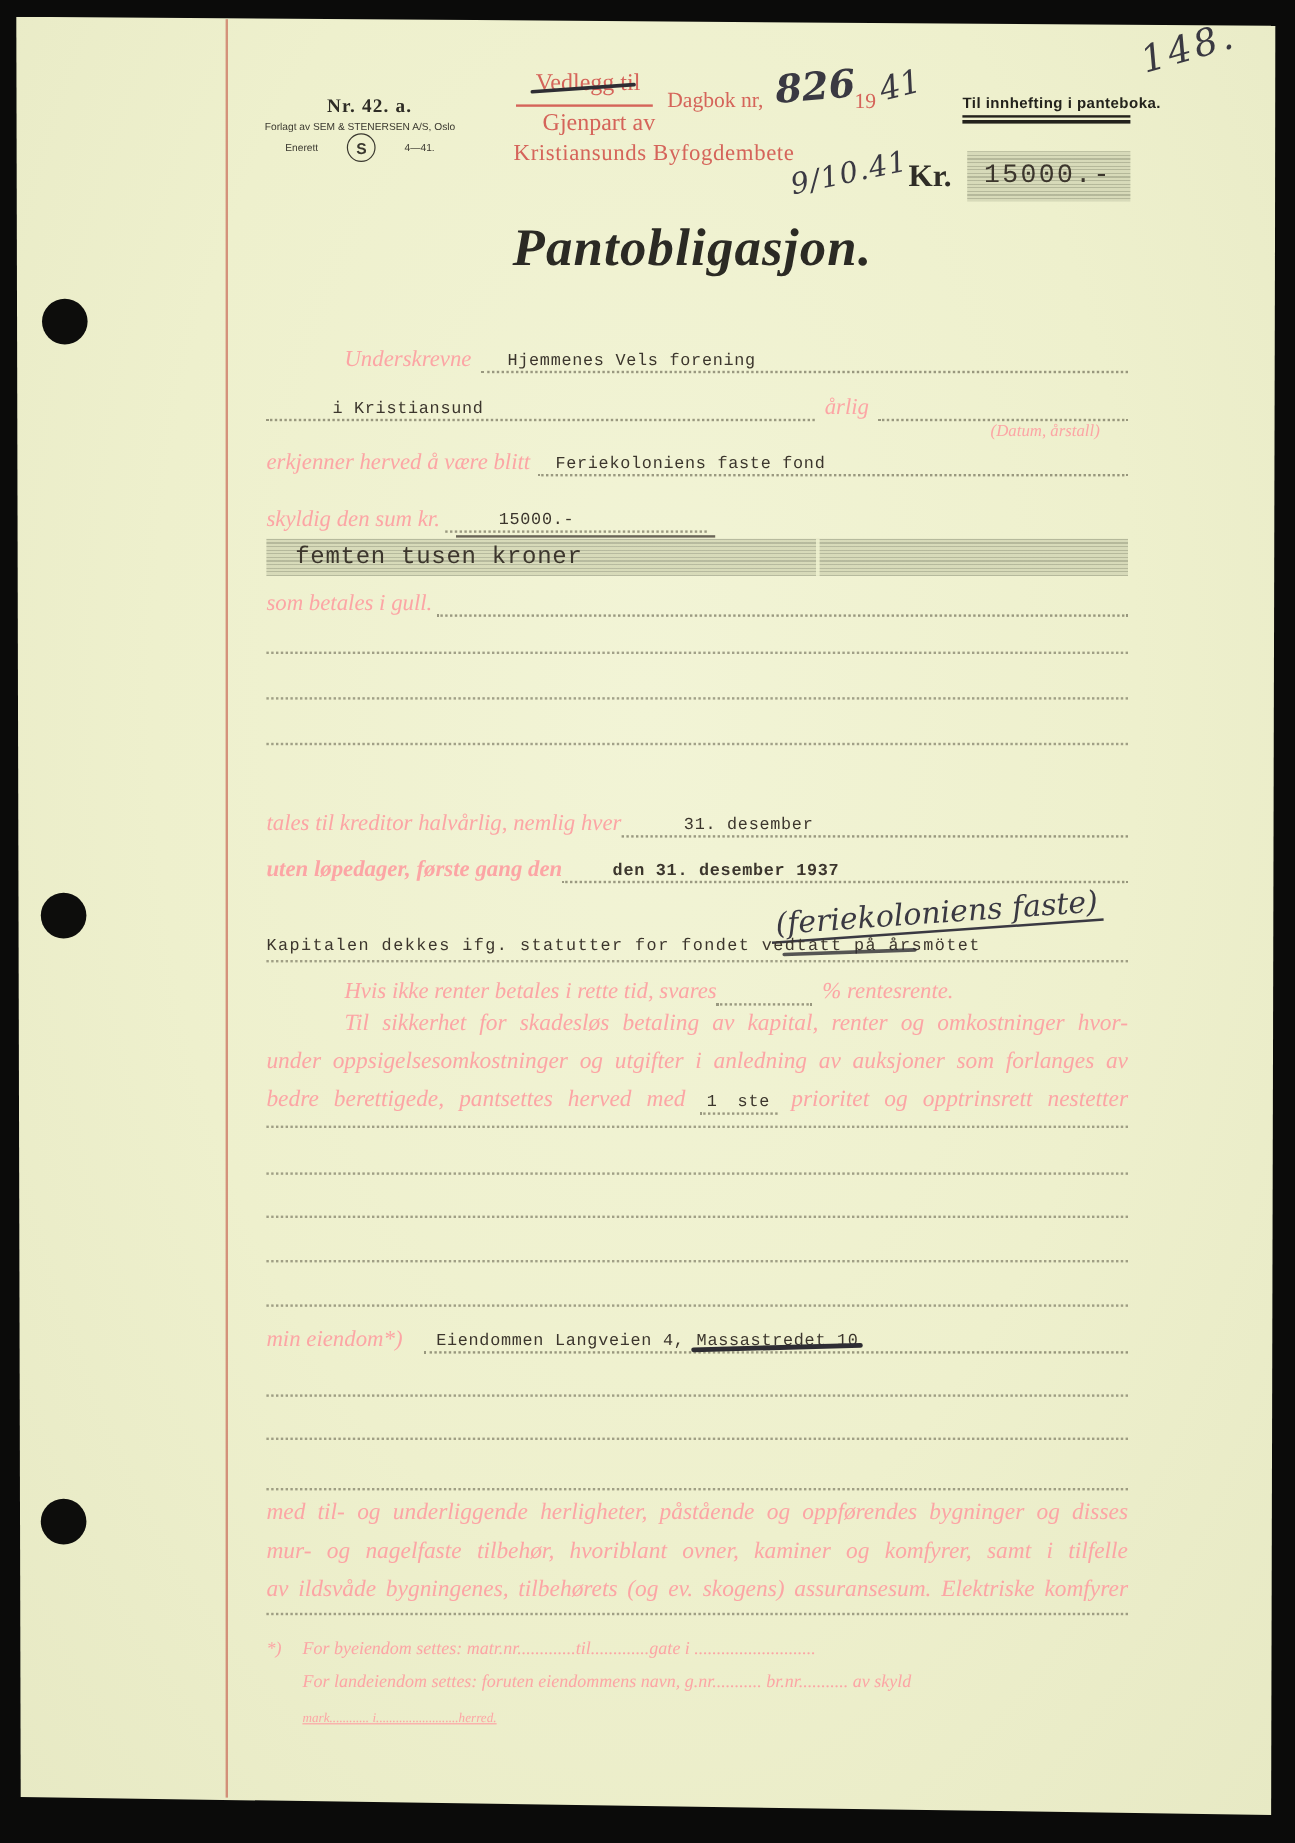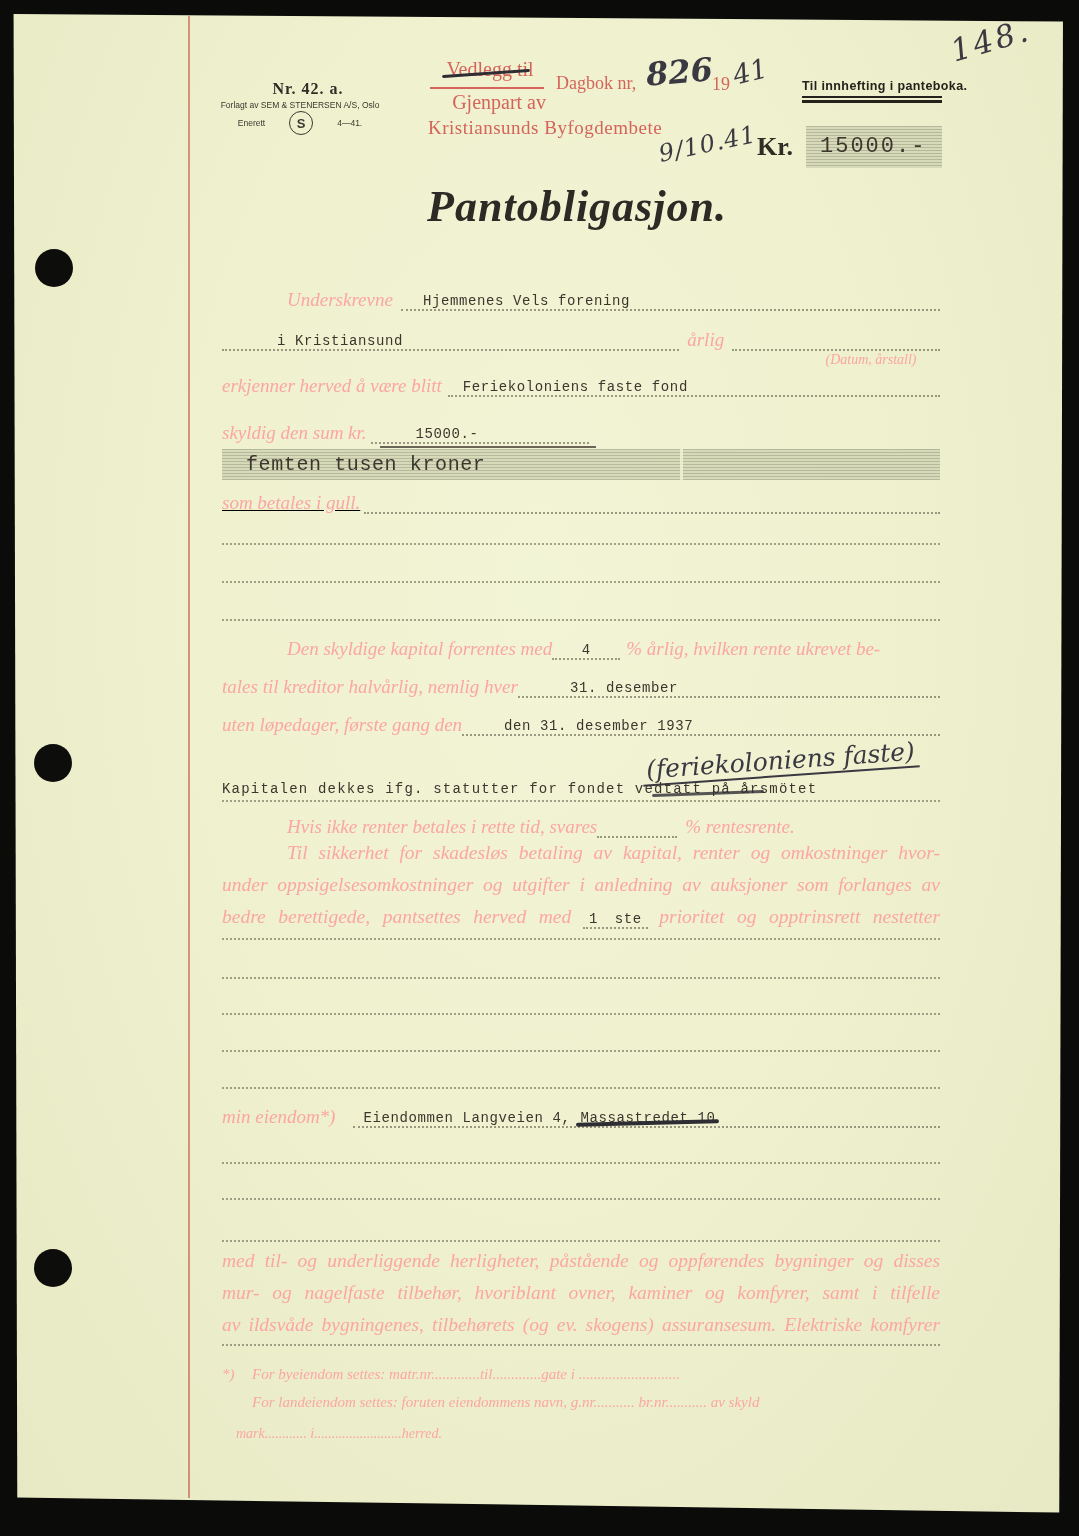--- a/index.html
+++ b/index.html
@@ -105,43 +105,36 @@
     </div>
     <div style="flex:1;"></div>
   </div>
   <div class="abs" style="left:380px;top:446px;width:216px;height:2px;background:rgba(60,54,45,.75);"></div>
 
   <div class="abs hatch" style="left:222px;top:449px;width:718px;height:31px;">
     <div class="abs" style="left:458px;top:0;width:3px;height:31px;background:rgba(240,242,208,.85);"></div>
     <span class="typed" style="font-size:20px;line-height:31px;padding-left:24px;display:inline-block;">femten tusen kroner</span>
   </div>
 
-  <div class="abs fline" style="left:222px;top:488px;width:718px;height:26px;text-decoration:underline;">
+  <div class="abs fline" style="left:222px;top:488px;width:718px;height:26px;">
     <span class="ital" style="padding-right:4px;">som betales i gull.</span>
     <div class="dfill" style="flex:1;"></div>
   </div>
 
   <div class="abs bline" style="left:222px;top:521px;width:718px;height:22px;"></div>
   <div class="abs bline" style="left:222px;top:559px;width:718px;height:22px;"></div>
   <div class="abs bline" style="left:222px;top:597px;width:718px;height:22px;"></div>
 
-  <div class="abs fline" style="left:287px;top:633px;width:653px;height:27px;">
-    <span class="ital">Den skyldige kapital forrentes med</span>
-    <div class="dfill" style="width:68px;text-align:center;">
-      <span class="typed">4</span>
-    </div>
-    <span class="ital" style="padding-left:6px;">% årlig, hvilken rente ukrevet be-</span>
-  </div>
   <div class="abs fline" style="left:222px;top:671px;width:718px;height:27px;">
     <span class="ital">tales til kreditor halvårlig, nemlig hver</span>
     <div class="dfill" style="flex:1;">
       <span class="typed" style="padding-left:52px;">31. desember</span>
     </div>
   </div>
-  <div class="abs fline" style="left:222px;top:709px;width:718px;height:27px;">
+  <div class="abs fline" style="left:222px;top:709px;width:718px;height:27px;font-weight:bold;">
     <span class="ital">uten løpedager, første gang den</span>
     <div class="dfill" style="flex:1;">
       <span class="typed" style="padding-left:42px;">den 31. desember 1937</span>
     </div>
   </div>
 
   <div class="abs pen" style="left:642px;top:746px;font-size:25px;transform:rotate(-4deg);border-bottom:2px solid #3a3942;padding:0 4px;">(feriekoloniens faste)</div>
 
   <div class="abs bline" style="left:222px;top:778px;width:718px;height:22px;"></div>
   <div class="abs typed" style="left:222px;top:781px;letter-spacing:1.2px;">Kapitalen dekkes ifg. statutter for fondet vedtatt på årsmötet</div>
@@ -184,15 +177,15 @@
   <div class="abs bline" style="left:222px;top:1218px;width:718px;height:22px;"></div>
 
   <div class="abs ital just" style="left:222px;top:1250px;width:718px;font-size:19.5px;">med til- og underliggende herligheter, påstående og oppførendes bygninger og disses</div>
   <div class="abs ital just" style="left:222px;top:1282px;width:718px;font-size:19.5px;">mur- og nagelfaste tilbehør, hvoriblant ovner, kaminer og komfyrer, samt i tilfelle</div>
   <div class="abs ital just" style="left:222px;top:1314px;width:718px;font-size:19.5px;">av ildsvåde bygningenes, tilbehørets (og ev. skogens) assuransesum. Elektriske komfyrer</div>
   <div class="abs bline" style="left:222px;top:1322px;width:718px;height:22px;"></div>
 
   <div class="abs ital" style="left:222px;top:1366px;font-size:15px;">*)</div>
   <div class="abs ital" style="left:252px;top:1366px;width:700px;font-size:15px;">For byeiendom settes: matr.nr.............til.............gate i ...........................</div>
   <div class="abs ital" style="left:252px;top:1394px;width:700px;font-size:15px;">For landeiendom settes: foruten eiendommens navn, g.nr........... br.nr........... av skyld</div>
-  <div class="abs ital" style="left:236px;top:1426px;width:700px;font-size:14px;">mark............ i.........................herred.</div>
+  <div class="abs ital" style="left:252px;top:1426px;width:700px;font-size:11px;text-decoration:underline;">mark............ i.........................herred.</div>
 
 </div>
 
 </body></html>

